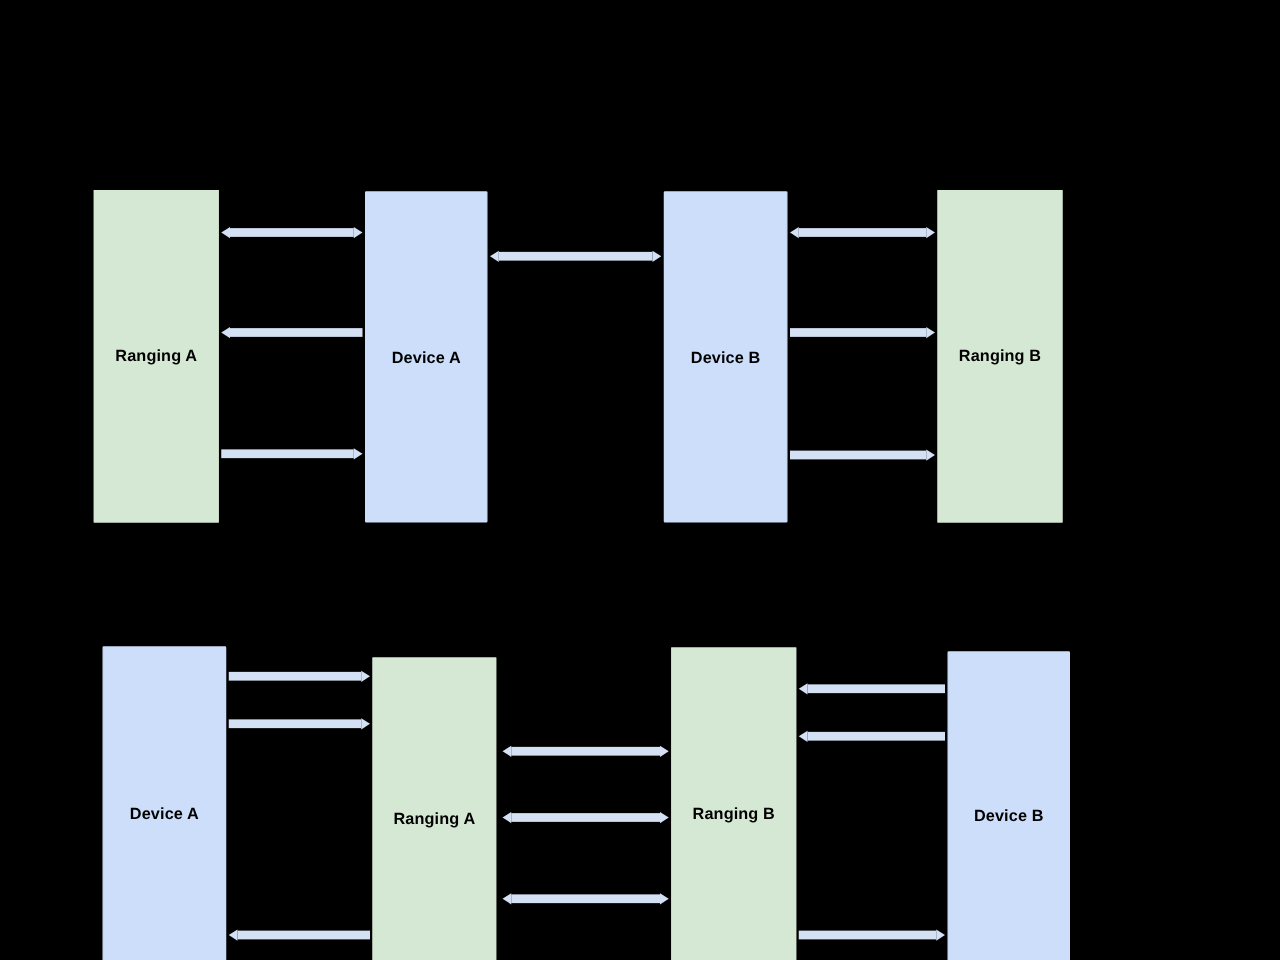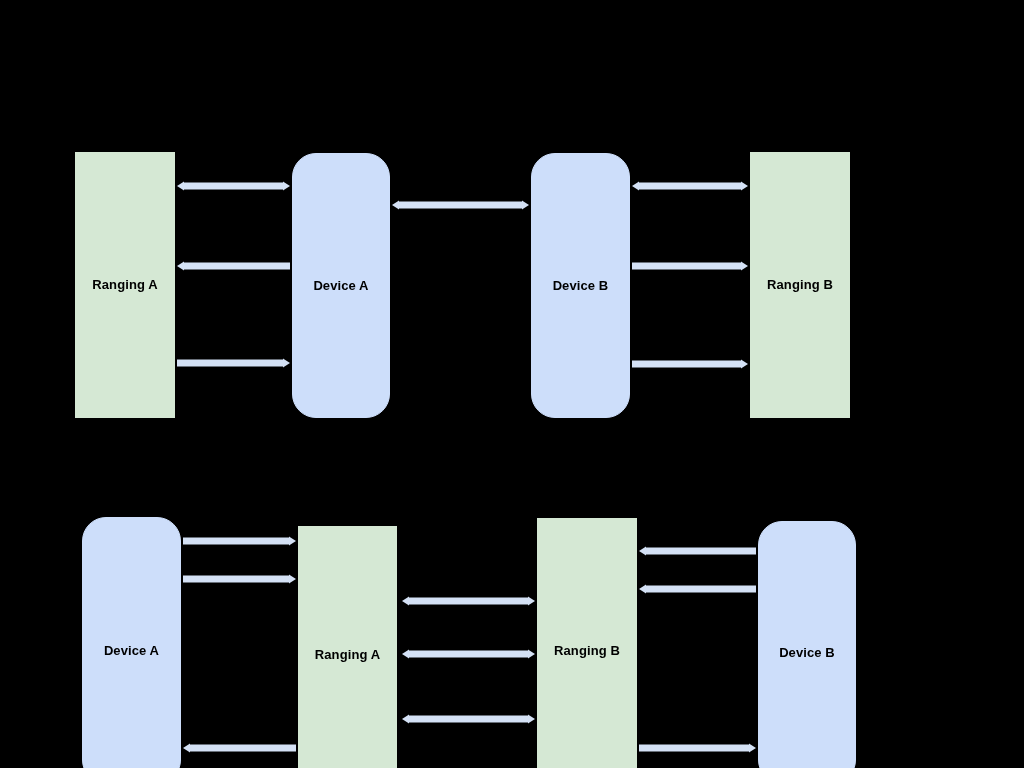--- a/index.html
+++ b/index.html
@@ -38,21 +38,21 @@
     user-select: none;
   }
   .node.green {
     background: #d5e8d4;
     border: 1px solid #d5e8d4;
     border-radius: 0;
   }
   .node.blue {
     background: #cddefa;
     border: 1px solid #cddefa;
-    border-radius: 24px;
+    border-radius: 1px;
   }
   .node .node-label {
     pointer-events: none;
     padding: 0 4px;
   }
   .edge-layer {
     position: absolute;
     left: 0; top: 0;
     width: 1024px;
     height: 768px;

